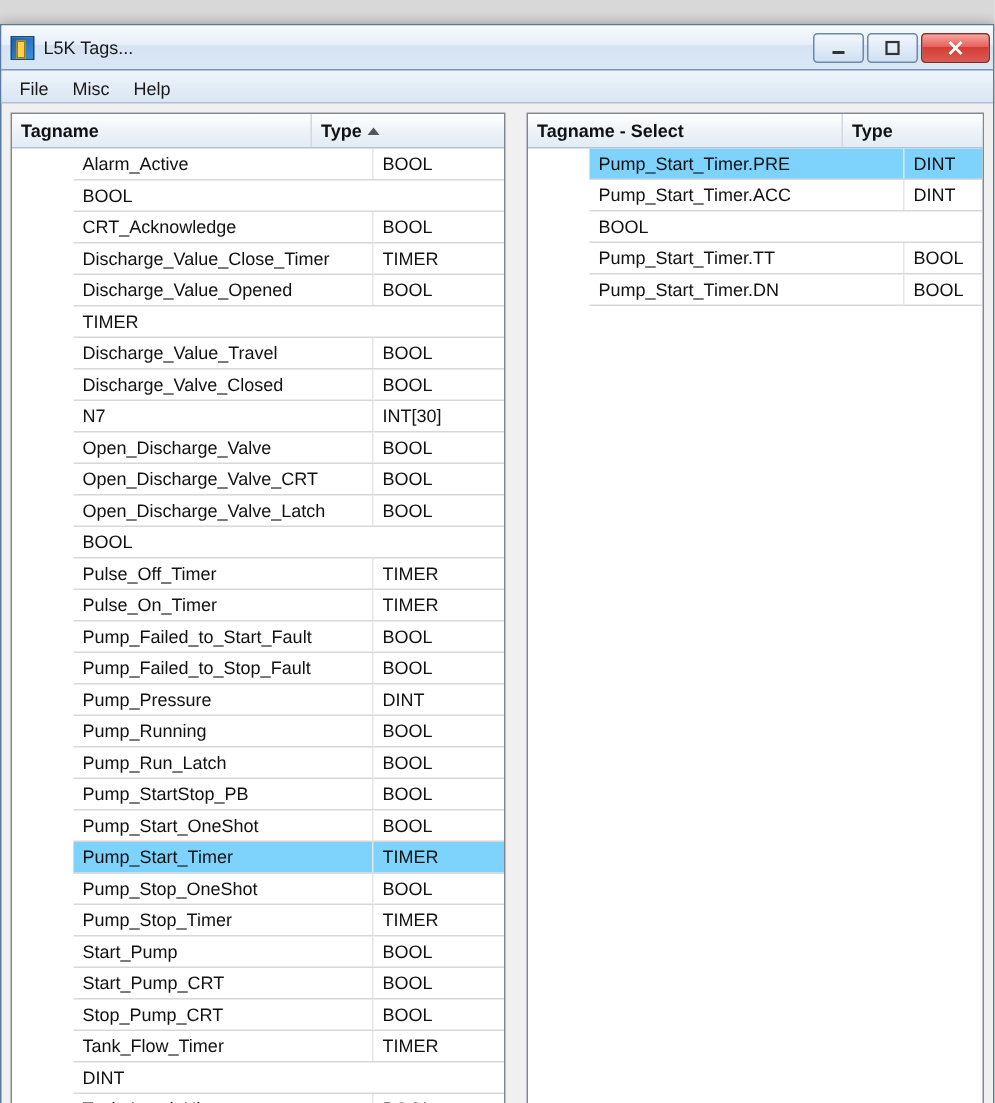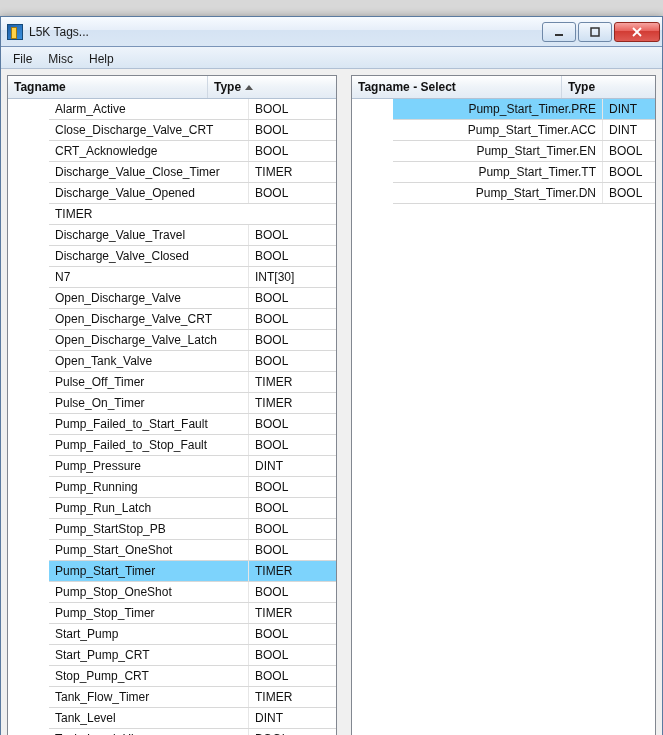--- a/index.html
+++ b/index.html
@@ -124,21 +124,21 @@
     padding:3px 6px;
     border-right:1px solid #e6e6e6;
     overflow:hidden;text-overflow:ellipsis;white-space:nowrap;
   }
   .row .cell:last-child{border-right:none;}
   .row.selected {
     background:#7dd3fc;
   }
   .left .col.c1,.left .cell.c1{width:200px;flex:0 0 200px;}
   .left .col.c2,.left .cell.c2{flex:1;text-align:left;}
-  .right .col.c1,.right .cell.c1{width:210px;flex:0 0 210px;text-align:right;}
+  .right .col.c1,.right .cell.c1{width:210px;flex:0 0 210px;}
   .right .col.c2,.right .cell.c2{flex:1;}
   
   .grid-body::-webkit-scrollbar{width:17px;background:#f0f0f0;}
   .grid-body::-webkit-scrollbar-thumb{background:#c7c7c7;border:1px solid #a0a0a0;}
   .grid-body::-webkit-scrollbar-button{height:17px;background:#e8e8e8;border:1px solid #a0a0a0;}
 </style>
 </head>
 <body>
 
 <div class="window">
@@ -181,21 +181,20 @@
           <span>Type</span>
           <span class="sort-asc"></span>
         </div>
       </div>
       <div class="grid-body" id="left-body">
           <div class="row">
             <div class="cell c1">Alarm_Active</div>
             <div class="cell c2">BOOL</div>
           </div>
           <div class="row">
-            <div class="cell c1">Close_Discharge_Valve_CRT</div>
             <div class="cell c2">BOOL</div>
           </div>
           <div class="row">
             <div class="cell c1">CRT_Acknowledge</div>
             <div class="cell c2">BOOL</div>
           </div>
           <div class="row">
             <div class="cell c1">Discharge_Value_Close_Timer</div>
             <div class="cell c2">TIMER</div>
           </div>
@@ -224,21 +223,20 @@
           </div>
           <div class="row">
             <div class="cell c1">Open_Discharge_Valve_CRT</div>
             <div class="cell c2">BOOL</div>
           </div>
           <div class="row">
             <div class="cell c1">Open_Discharge_Valve_Latch</div>
             <div class="cell c2">BOOL</div>
           </div>
           <div class="row">
-            <div class="cell c1">Open_Tank_Valve</div>
             <div class="cell c2">BOOL</div>
           </div>
           <div class="row">
             <div class="cell c1">Pulse_Off_Timer</div>
             <div class="cell c2">TIMER</div>
           </div>
           <div class="row">
             <div class="cell c1">Pulse_On_Timer</div>
             <div class="cell c2">TIMER</div>
           </div>
@@ -292,21 +290,20 @@
           </div>
           <div class="row">
             <div class="cell c1">Stop_Pump_CRT</div>
             <div class="cell c2">BOOL</div>
           </div>
           <div class="row">
             <div class="cell c1">Tank_Flow_Timer</div>
             <div class="cell c2">TIMER</div>
           </div>
           <div class="row">
-            <div class="cell c1">Tank_Level</div>
             <div class="cell c2">DINT</div>
           </div>
           <div class="row">
             <div class="cell c1">Tank_Level_Hi</div>
             <div class="cell c2">BOOL</div>
           </div>
         </div>
     </div>
 
     <div class="pane right">
@@ -321,21 +318,20 @@
       <div class="grid-body" id="right-body">
           <div class="row selected">
             <div class="cell c1">Pump_Start_Timer.PRE</div>
             <div class="cell c2">DINT</div>
           </div>
           <div class="row">
             <div class="cell c1">Pump_Start_Timer.ACC</div>
             <div class="cell c2">DINT</div>
           </div>
           <div class="row">
-            <div class="cell c1">Pump_Start_Timer.EN</div>
             <div class="cell c2">BOOL</div>
           </div>
           <div class="row">
             <div class="cell c1">Pump_Start_Timer.TT</div>
             <div class="cell c2">BOOL</div>
           </div>
           <div class="row">
             <div class="cell c1">Pump_Start_Timer.DN</div>
             <div class="cell c2">BOOL</div>
           </div>

